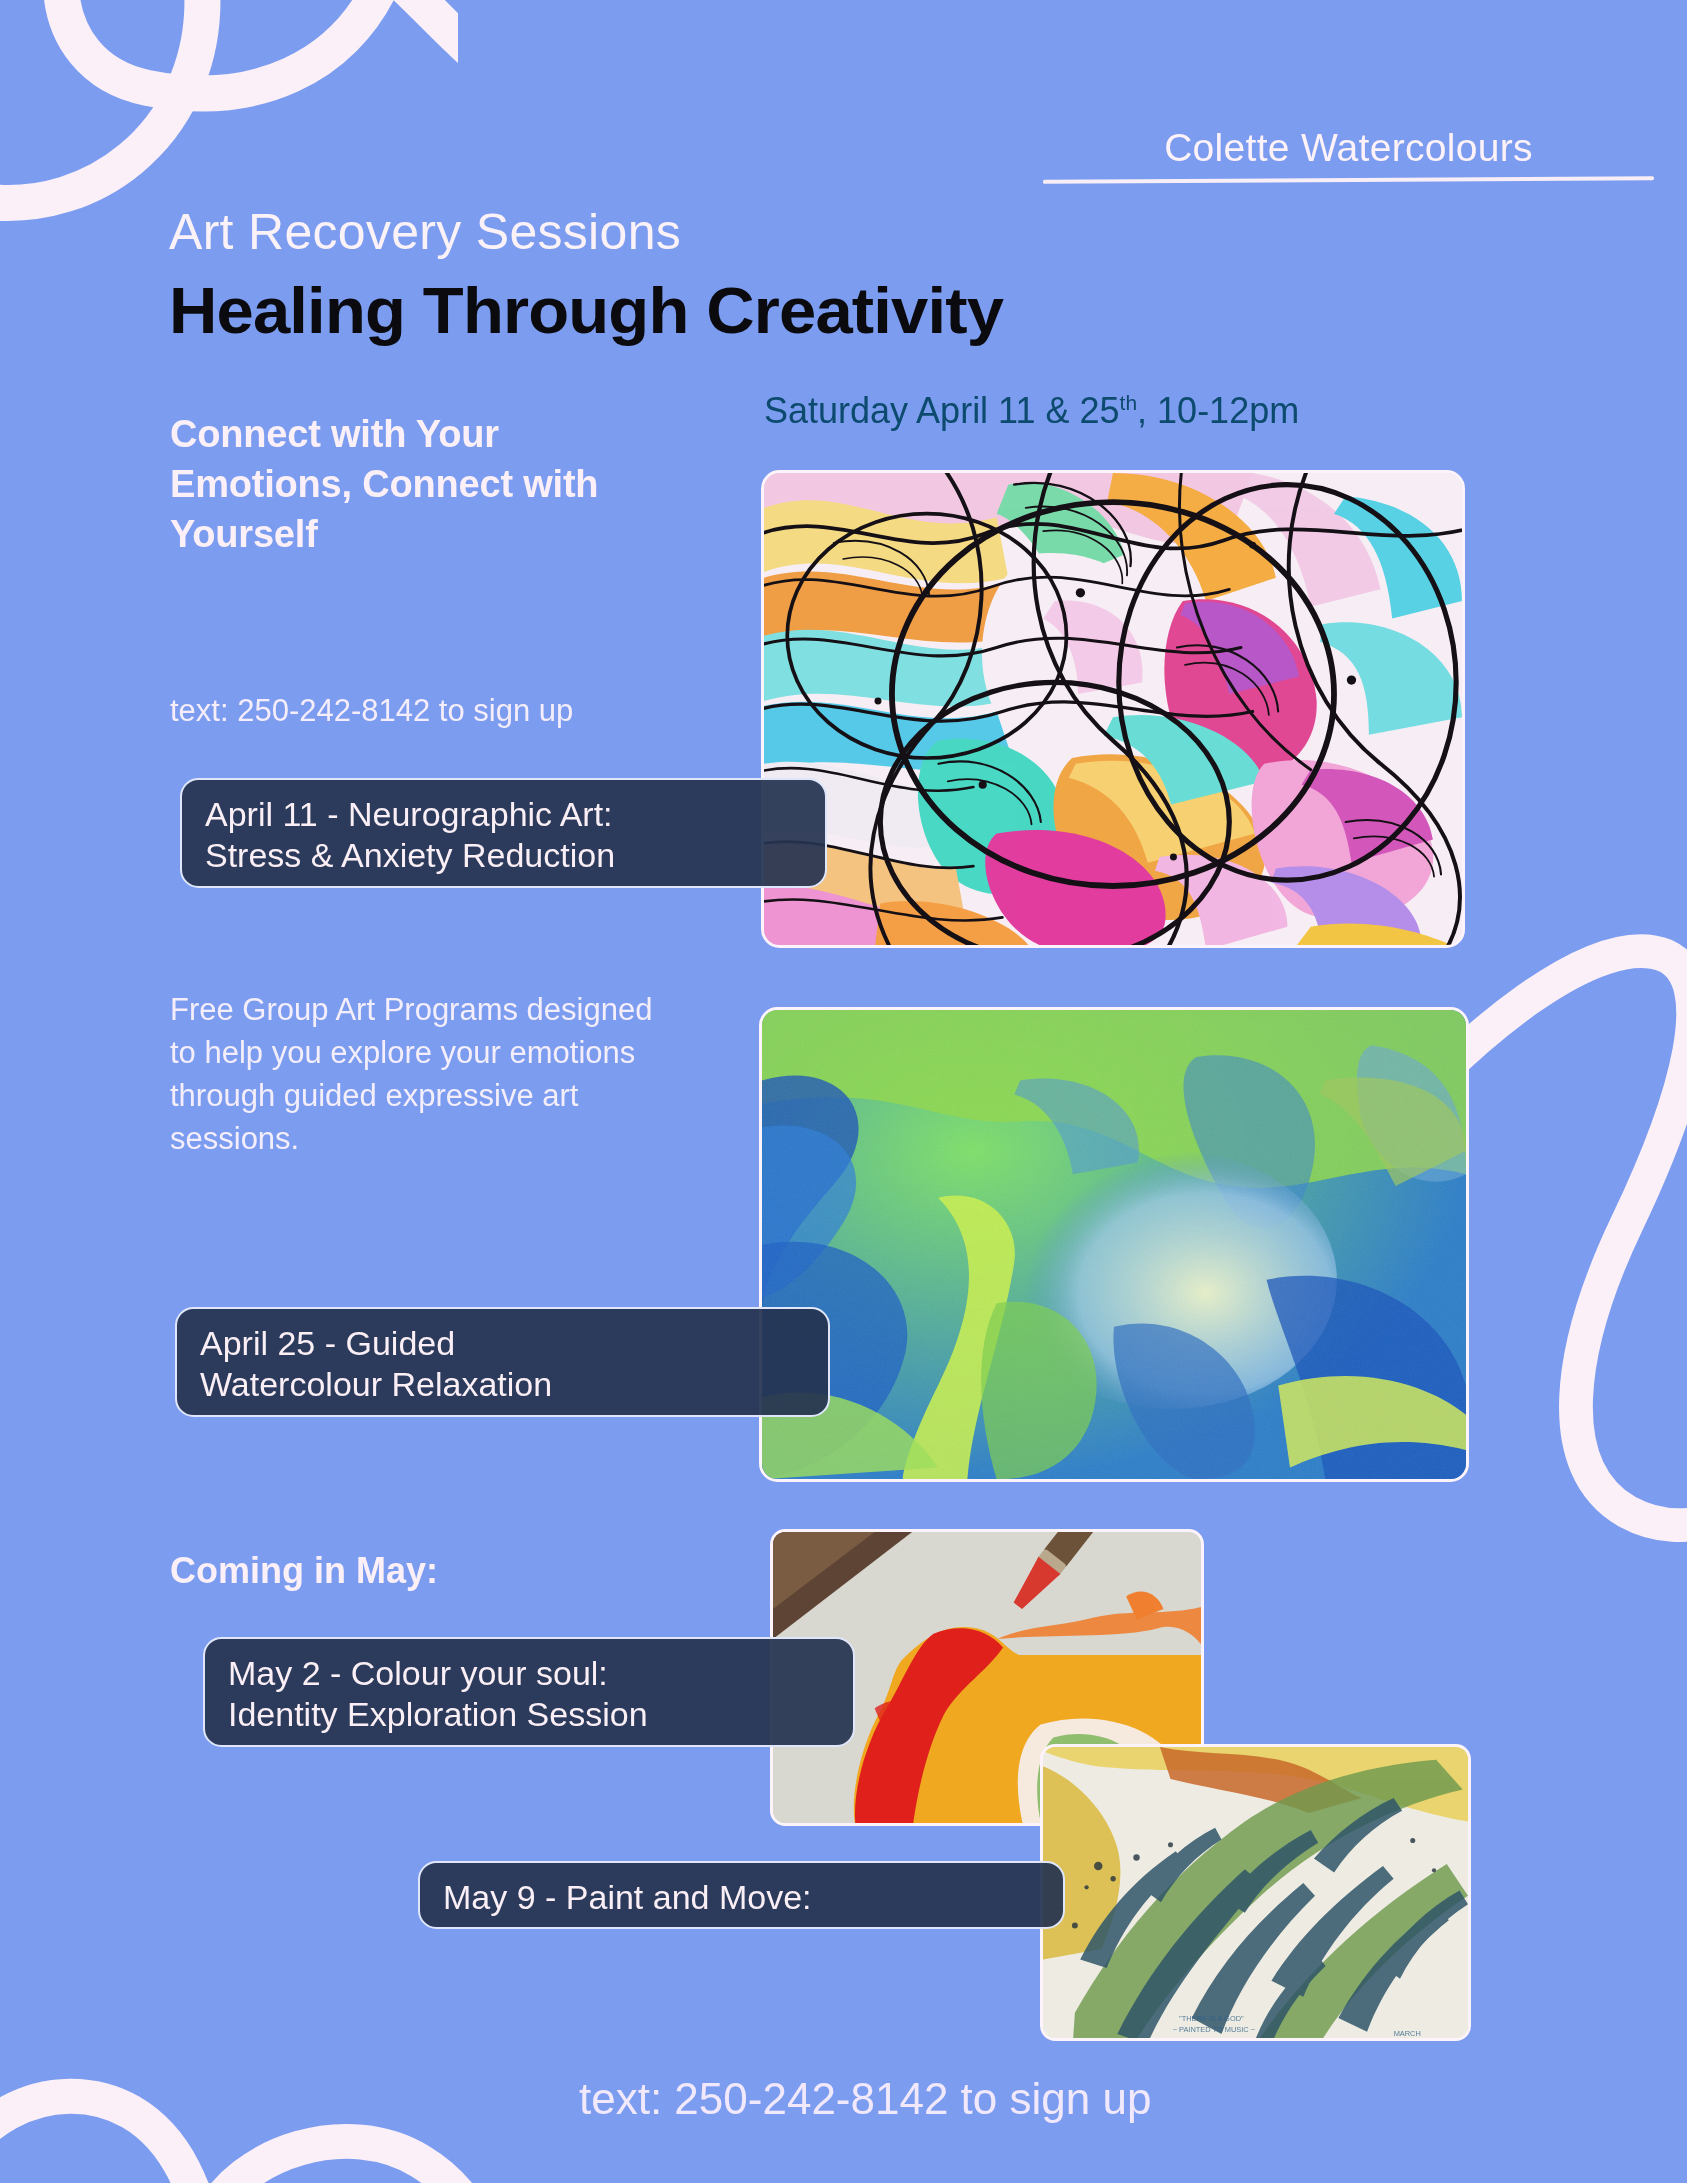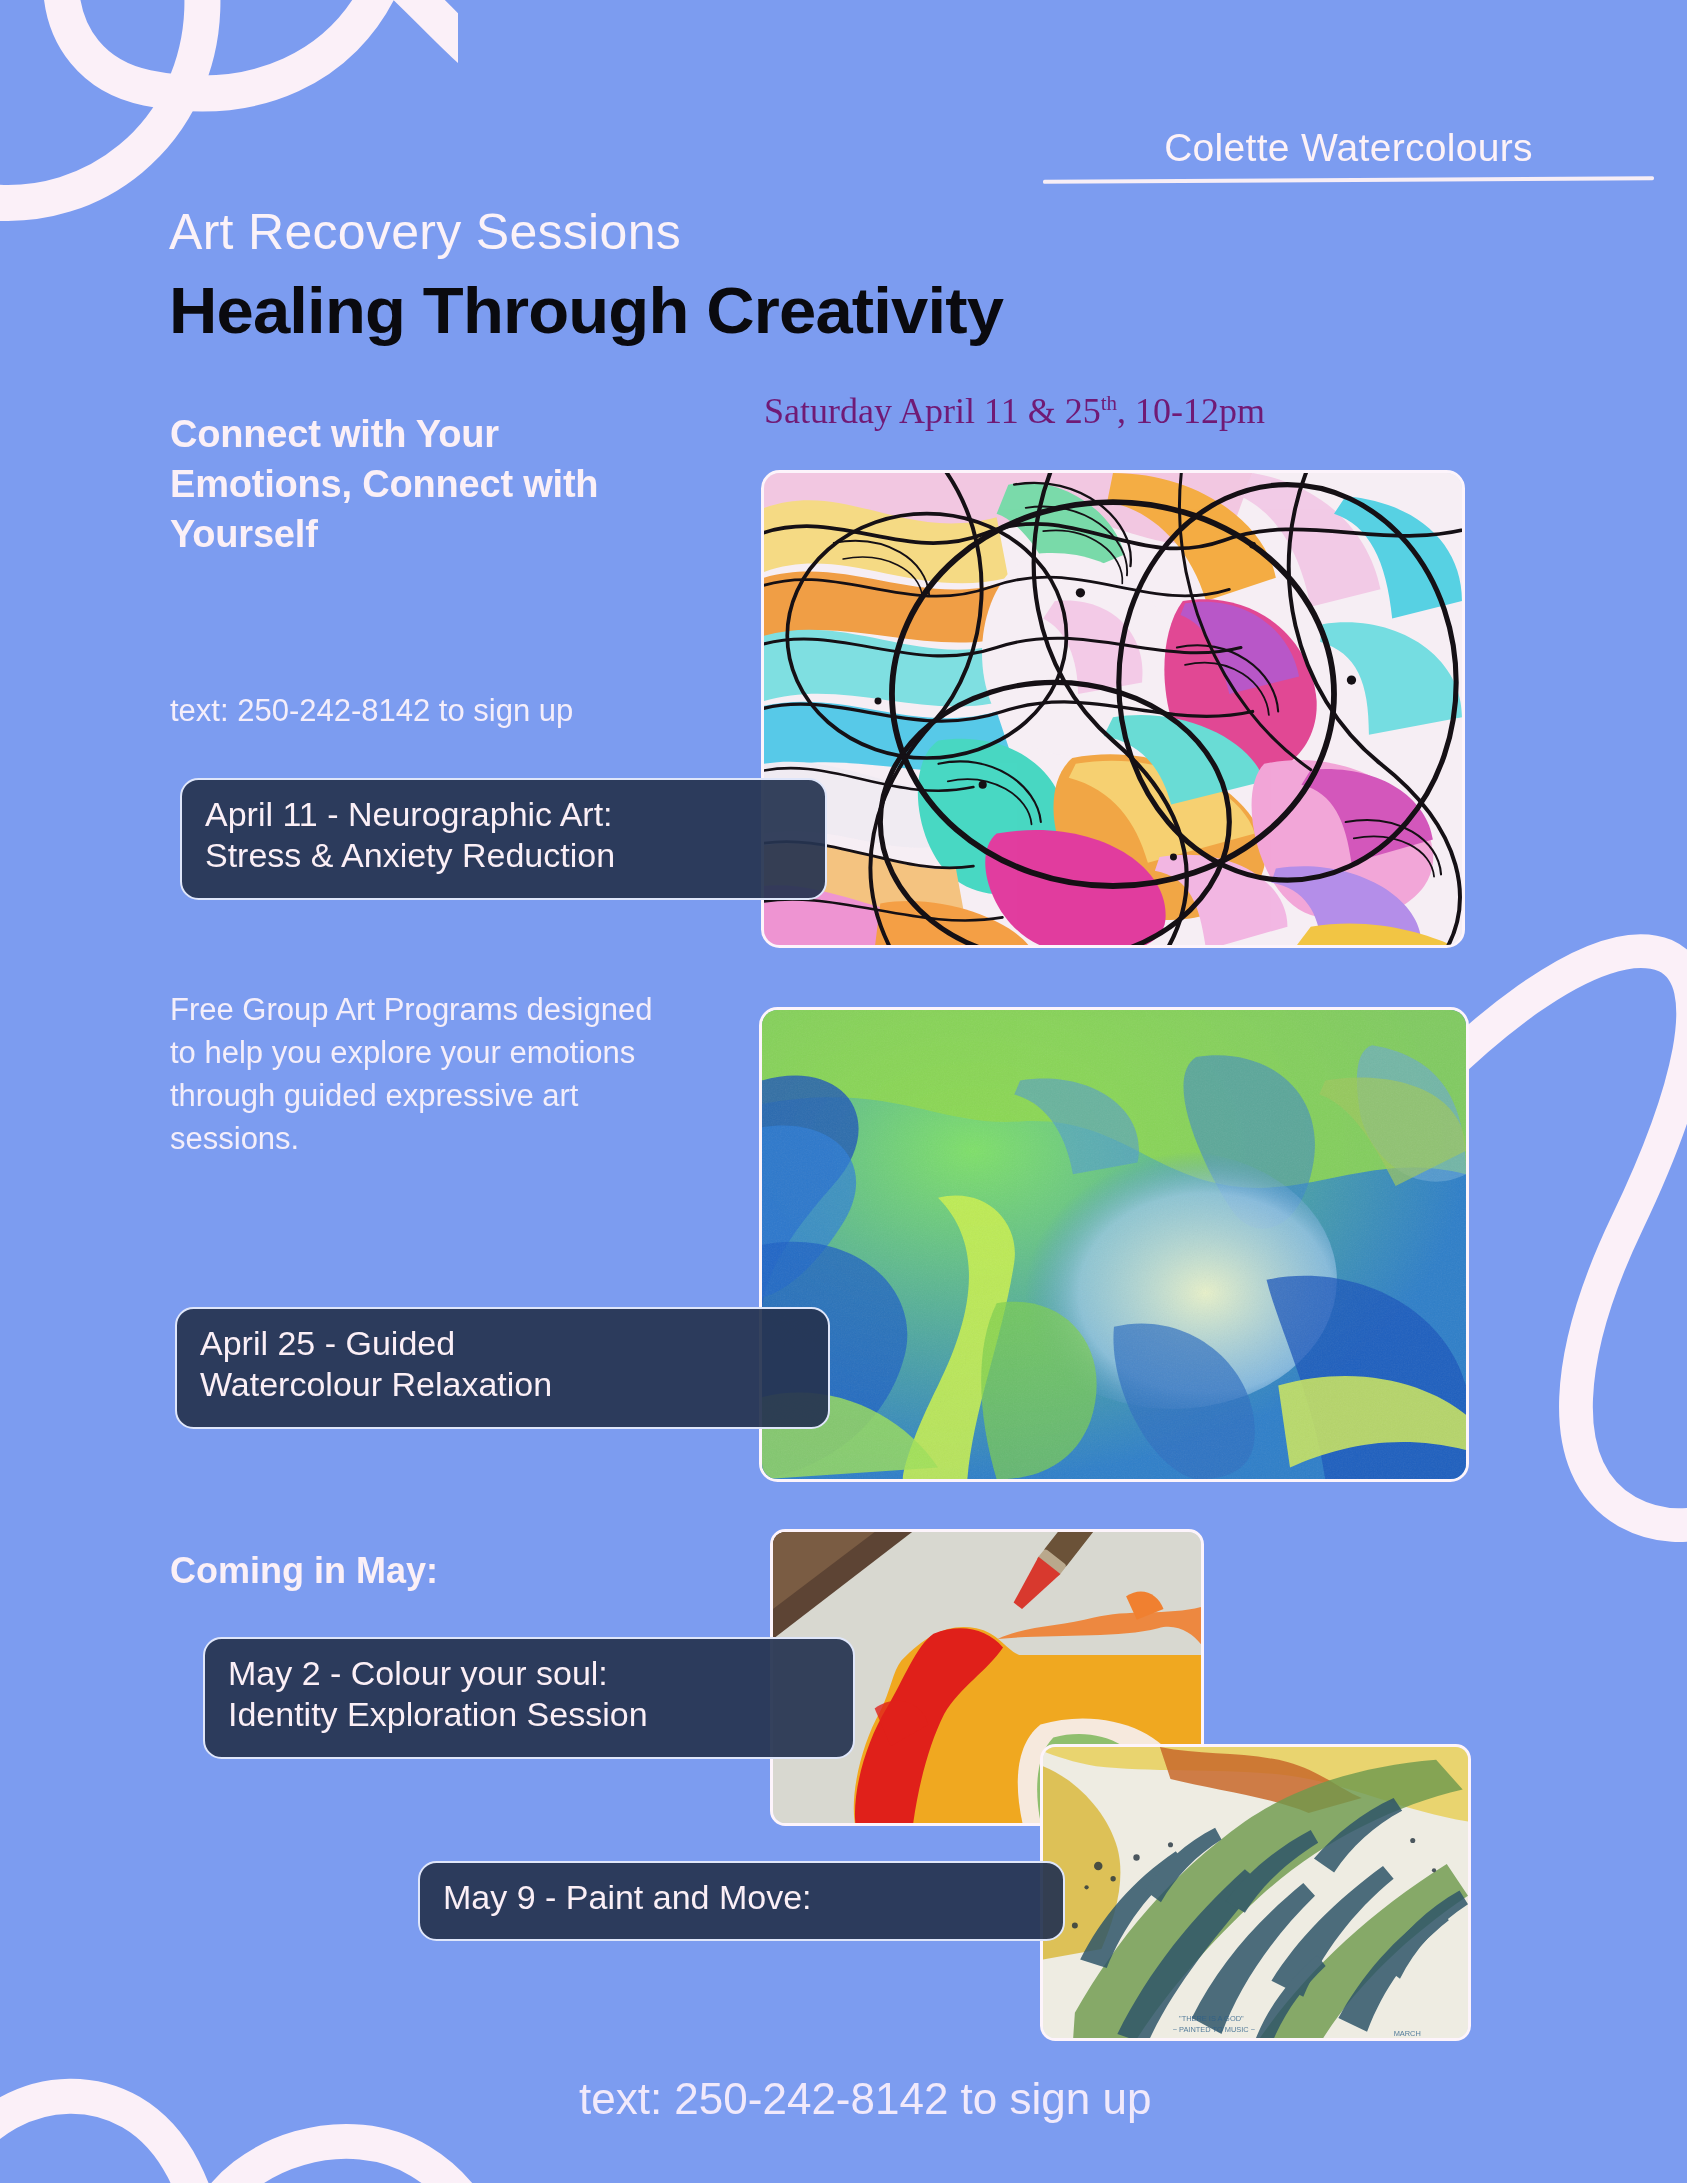--- a/index.html
+++ b/index.html
@@ -38,22 +38,22 @@
   }
   #headline {
     position:absolute; left:169px; top:273px;
     font-size:65px; font-weight:bold; color:#0a0a0f;
     letter-spacing:-0.8px; white-space:nowrap;
     font-family:"Liberation Sans Narrow","Liberation Sans", sans-serif;
     transform:scaleX(1.03); transform-origin:left center;
   }
   #datetime {
     position:absolute; left:764px; top:390px;
-    font-size:36px; color:#701a75; white-space:nowrap;
-    font-family:Liberation Serif, serif;
+    font-size:36px; color:#0c4a6e; white-space:nowrap;
+    font-family:Liberation Sans, sans-serif;
   }
   #datetime sup { font-size:21px; vertical-align:super; }
 
   
   #tagline {
     position:absolute; left:170px; top:409px; width:448px;
     font-size:38px; font-weight:bold; line-height:1.32;
     color:#fbf0f7; letter-spacing:-0.2px;
     font-family:"Liberation Sans Narrow","Liberation Sans", sans-serif;
   }
@@ -91,21 +91,21 @@
   #photo-water { left:759px; top:1007px; width:710px; height:475px; }
   #photo-brush { left:770px; top:1529px; width:434px; height:297px;
                  border-radius:15.3px; }
   #photo-green { left:1040px; top:1744px; width:431px; height:297px;
                  border-radius:15.3px; }
 
   
   .chip {
     position:absolute; background:rgba(38,52,81,.93);
     border:2.2px solid #dfe6fa; border-radius:18.6px;
-    padding:14px 22px 21px 23px;
+    padding:14px 22px 9px 23px;
     color:#fbeff6; line-height:1.22;
     font-size:34px;
     font-family:"Liberation Sans Narrow","Liberation Sans", sans-serif;
   }
   #chip-apr11 { left:180px; top:778px; width:647px; }
   #chip-apr25 { left:175px; top:1307px; width:655px; }
   #chip-may2  { left:183px; top:1637px; width:652px;margin-left:20px; }
   #chip-may9  { left:418px; top:1861px; width:647px; }
   .chip .l2 { display:block; }
 

